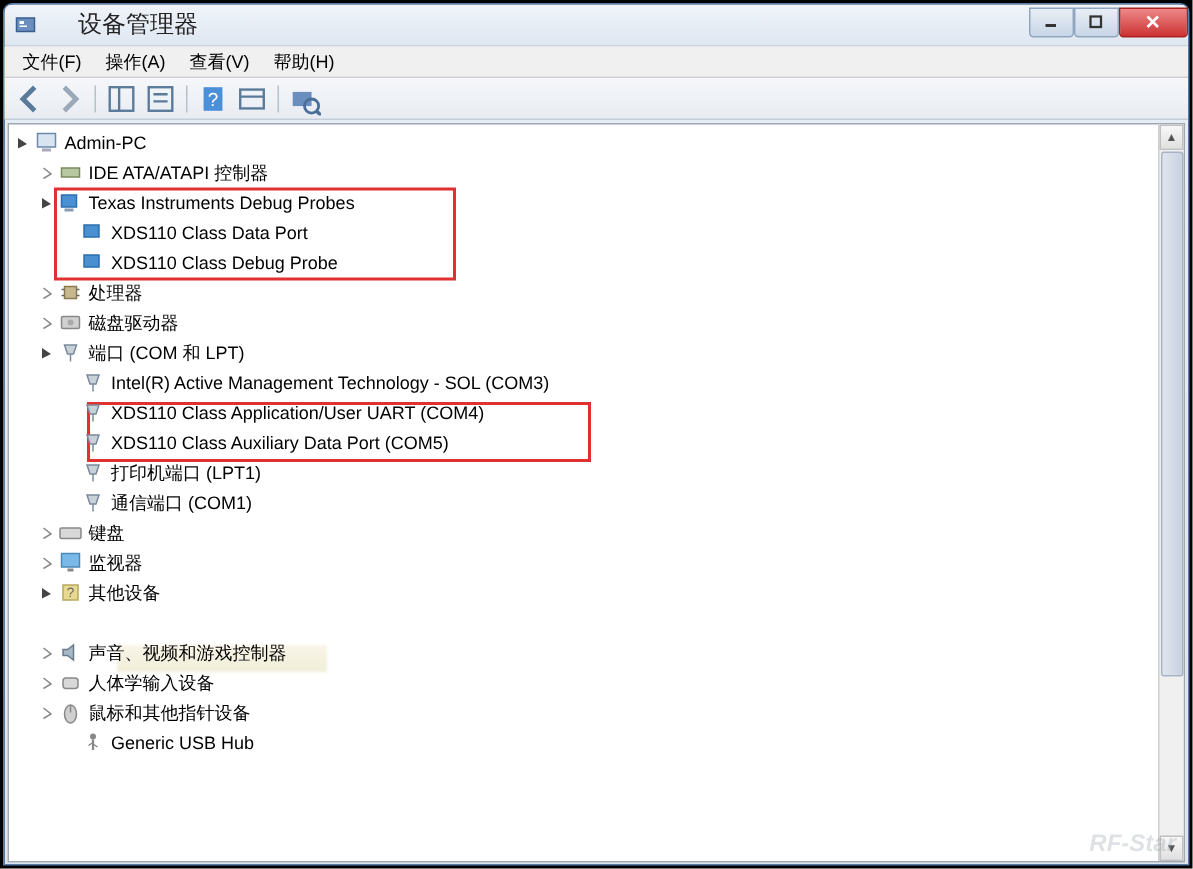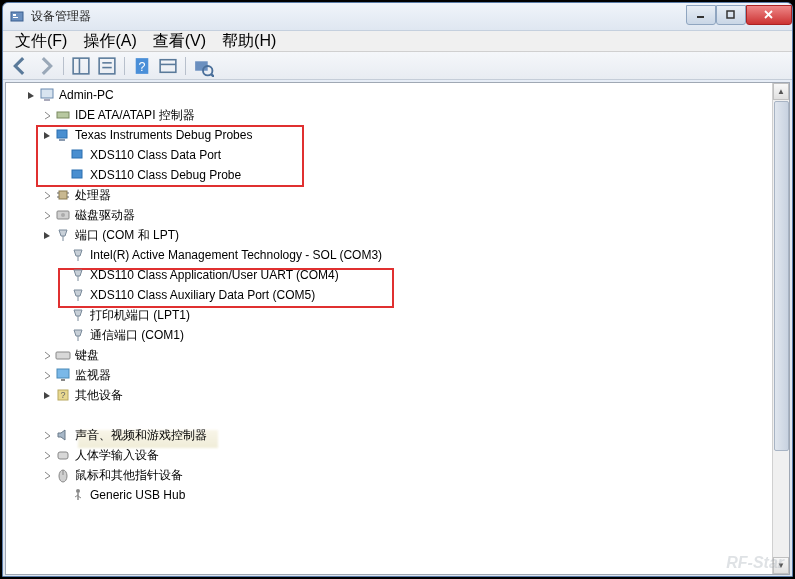--- a/index.html
+++ b/index.html
@@ -13,58 +13,58 @@
   position: relative;
 }
 .titlebar {
   height: 28px; display: flex; align-items: center;
   background: linear-gradient(#f0f4fa, #dfe7f1);
   border-bottom: 1px solid #c5d0de;
   border-radius: 6px 6px 0 0;
   padding-left: 6px;
 }
 .titlebar-icon { width: 16px; height: 16px; margin-right: 6px; display: flex; align-items: center; justify-content: center; }
-.title-text { font-size: 12px; color: #222; flex: 1; }
+.title-text { font-size: 16px; color: #222; flex: 1; margin-left: 21px; }
 .win-controls { display: flex; gap: 0; margin-right: 0; }
 .win-btn {
   width: 30px; height: 20px; margin-top: -4px;
   background: linear-gradient(#e8eef5, #c9d6e6);
   border: 1px solid #8fa5c0;
   border-radius: 0 0 3px 3px;
   display: flex; align-items: center; justify-content: center;
   font-size: 10px;
 }
 .win-btn.close {
   width: 46px;
   background: linear-gradient(#e88, #c33);
   border-color: #a22;
   color: #fff;
 }
 .win-btn svg { width: 10px; height: 10px; }
 
 .menubar {
   height: 21px; background: #f0f0f0; border-bottom: 1px solid #d0d0d0;
-  display: flex; align-items: center; padding-left: 4px; font-size: 16px;
+  display: flex; align-items: center; padding-left: 4px; font-size: 12px;
 }
 .menu-item { padding: 2px 8px; cursor: default; }
 
 .toolbar {
   height: 28px; background: linear-gradient(#f5f7fa, #e8ecf2);
   border-bottom: 1px solid #c5cdd8;
   display: flex; align-items: center; padding-left: 4px; gap: 0;
 }
 .tool-btn { width: 24px; height: 22px; margin: 0 1px; display: flex; align-items: center; justify-content: center; border: 1px solid transparent; }
 .tool-sep { width: 1px; height: 18px; background: #b8c0cc; margin: 0 4px; }
 
 .content-wrap {
   margin: 2px; border: 1px solid #a0a8b4;
   height: 493px; background: #fff; position: relative;
   display: flex;
 }
-.tree-area { flex: 1; padding: 2px 16px; overflow: hidden; position: relative; }
+.tree-area { flex: 1; padding: 2px 0; overflow: hidden; position: relative; }
 .scrollbar { width: 17px; background: #f0f0f0; border-left: 1px solid #d0d0d0; position: relative; }
 .scroll-btn { height: 17px; background: linear-gradient(#f8f8f8,#e0e0e0); border: 1px solid #c0c0c0; display: flex; align-items: center; justify-content: center; font-size: 8px; color: #555; }
 .scroll-btn.down { position: absolute; bottom: 0; width: 100%; }
 .scroll-thumb { position: absolute; top: 18px; width: 15px; left: 1px; height: 350px; background: linear-gradient(90deg,#e0e6ee,#c8d2e0); border: 1px solid #a8b4c4; border-radius: 2px; }
 
 .tree { font-size: 12px; color: #000; }
 .tree-row { height: 20px; display: flex; align-items: center; white-space: nowrap; position: relative; }
 .indent { display: inline-block; }
 .expander { width: 11px; height: 11px; display: inline-flex; align-items: center; justify-content: center; margin-right: 2px; cursor: pointer; }
 .expander svg { width: 9px; height: 9px; }

